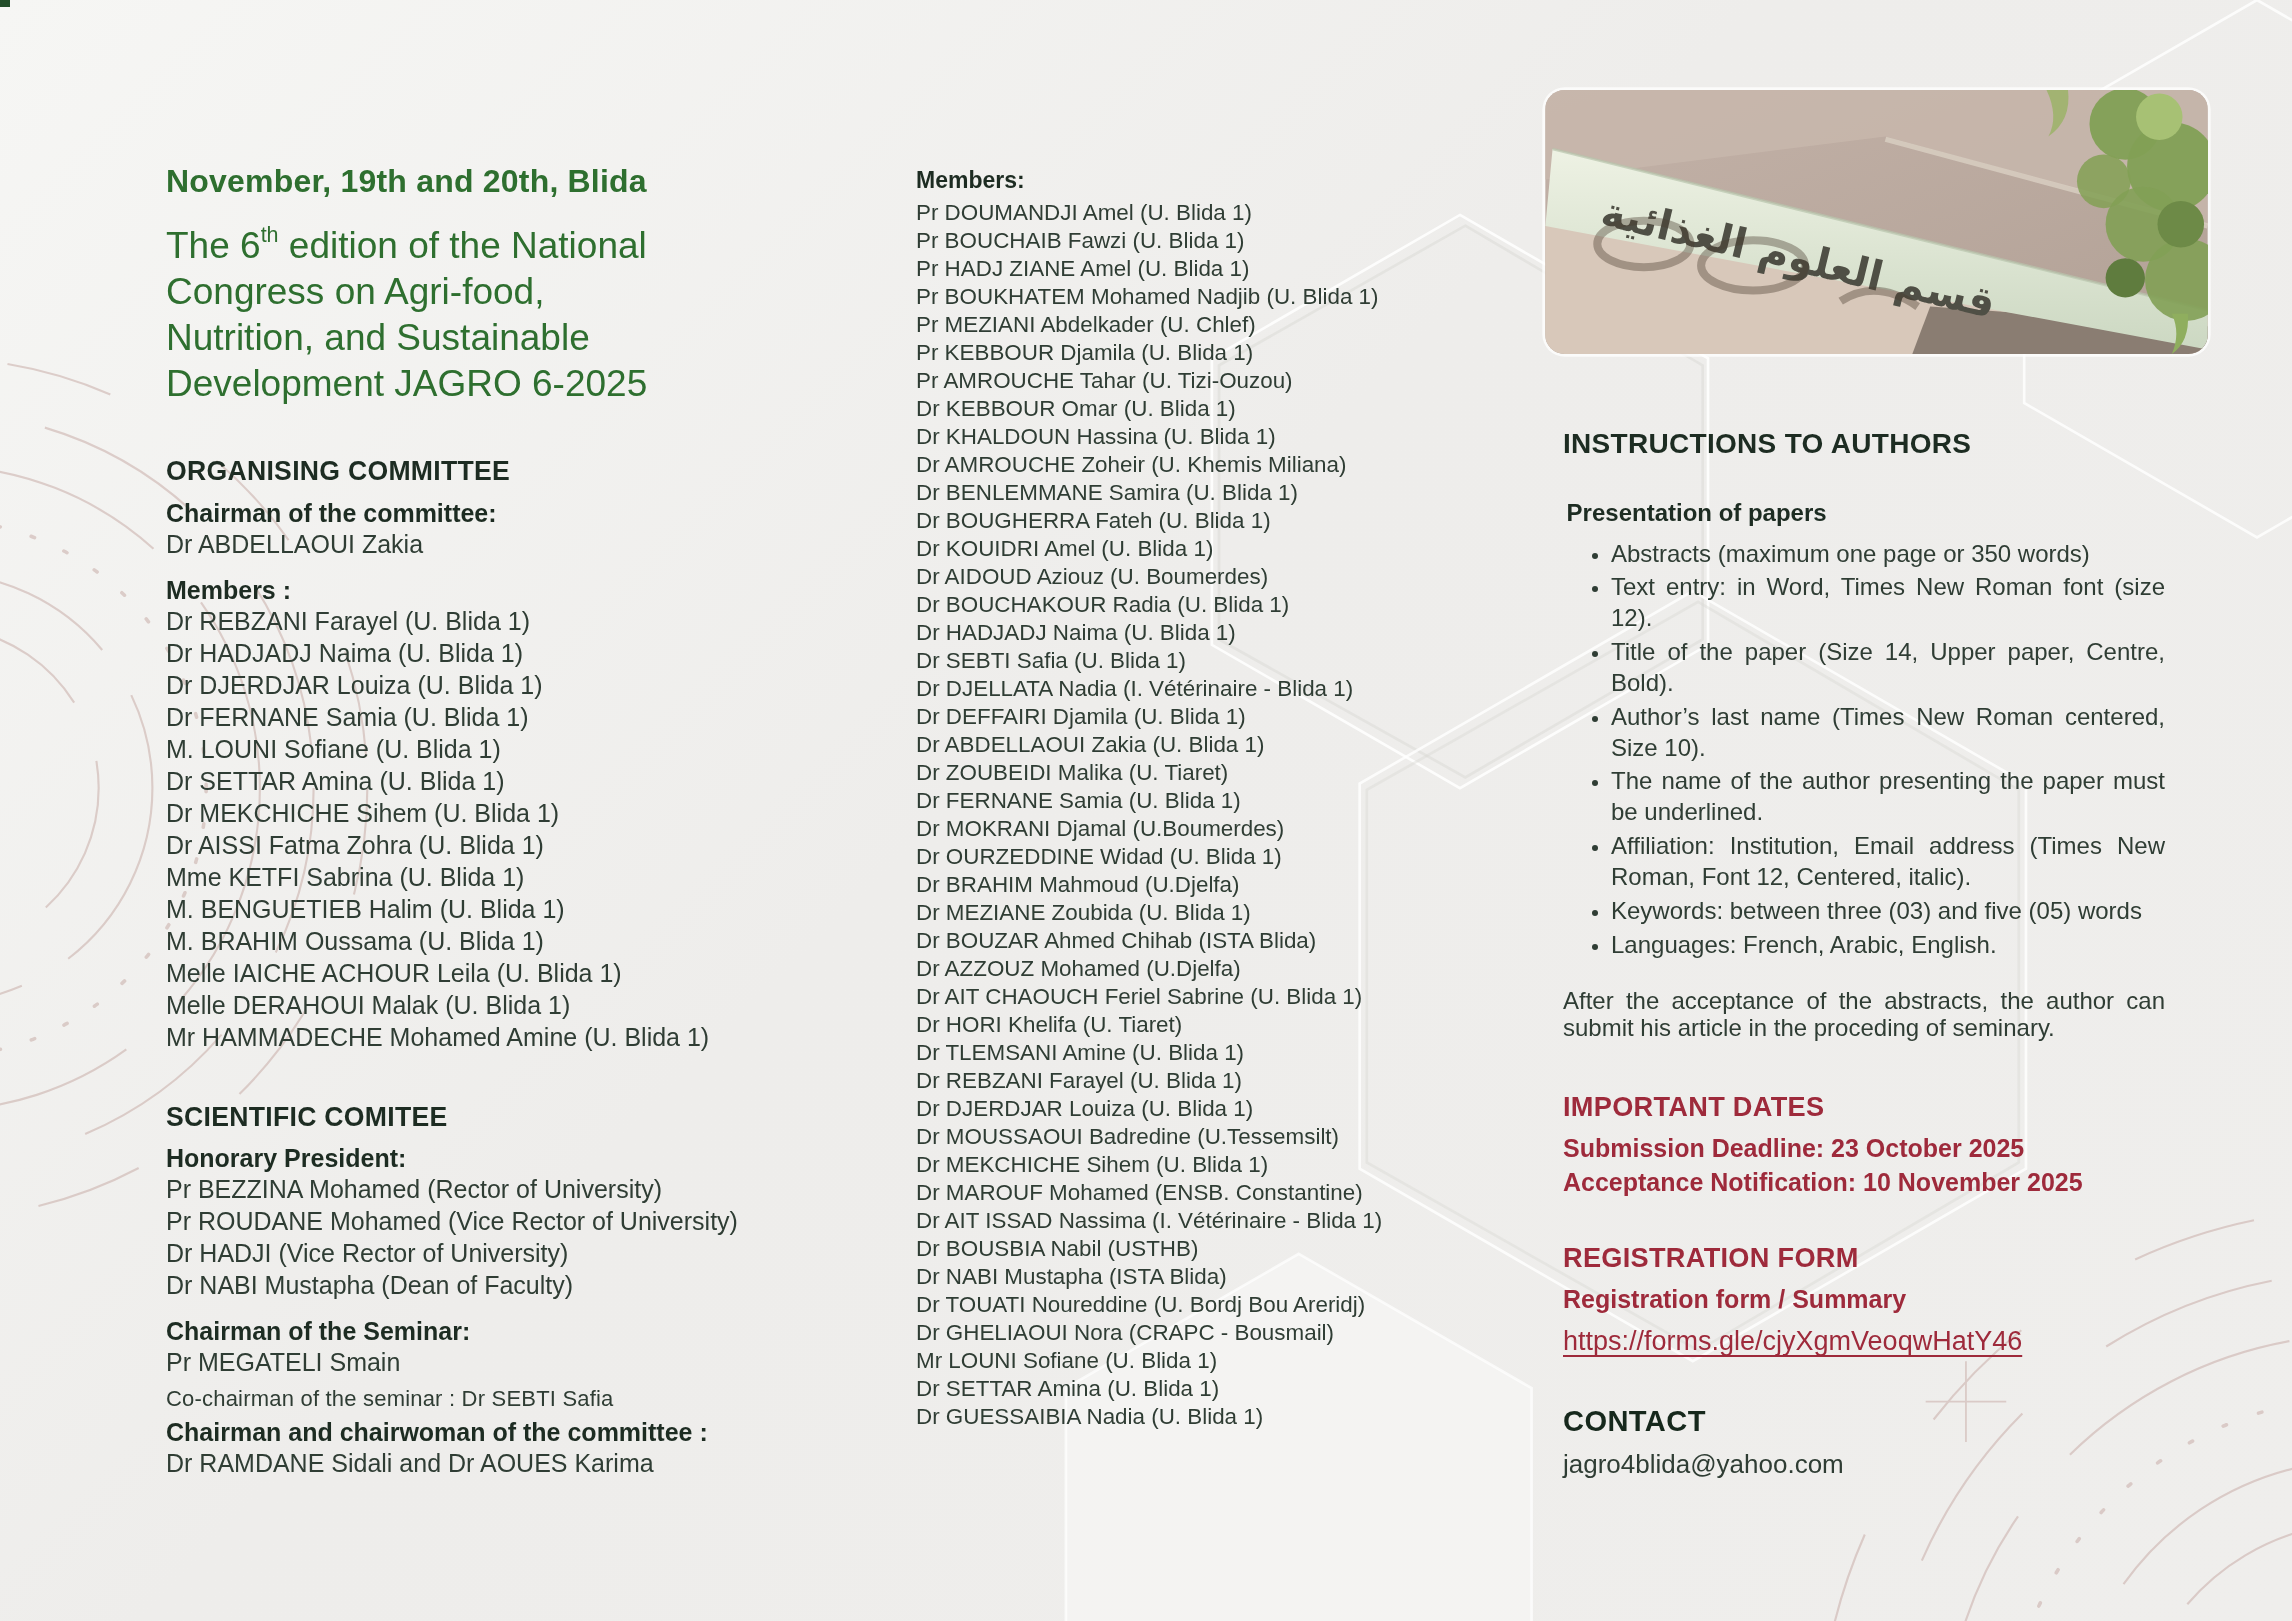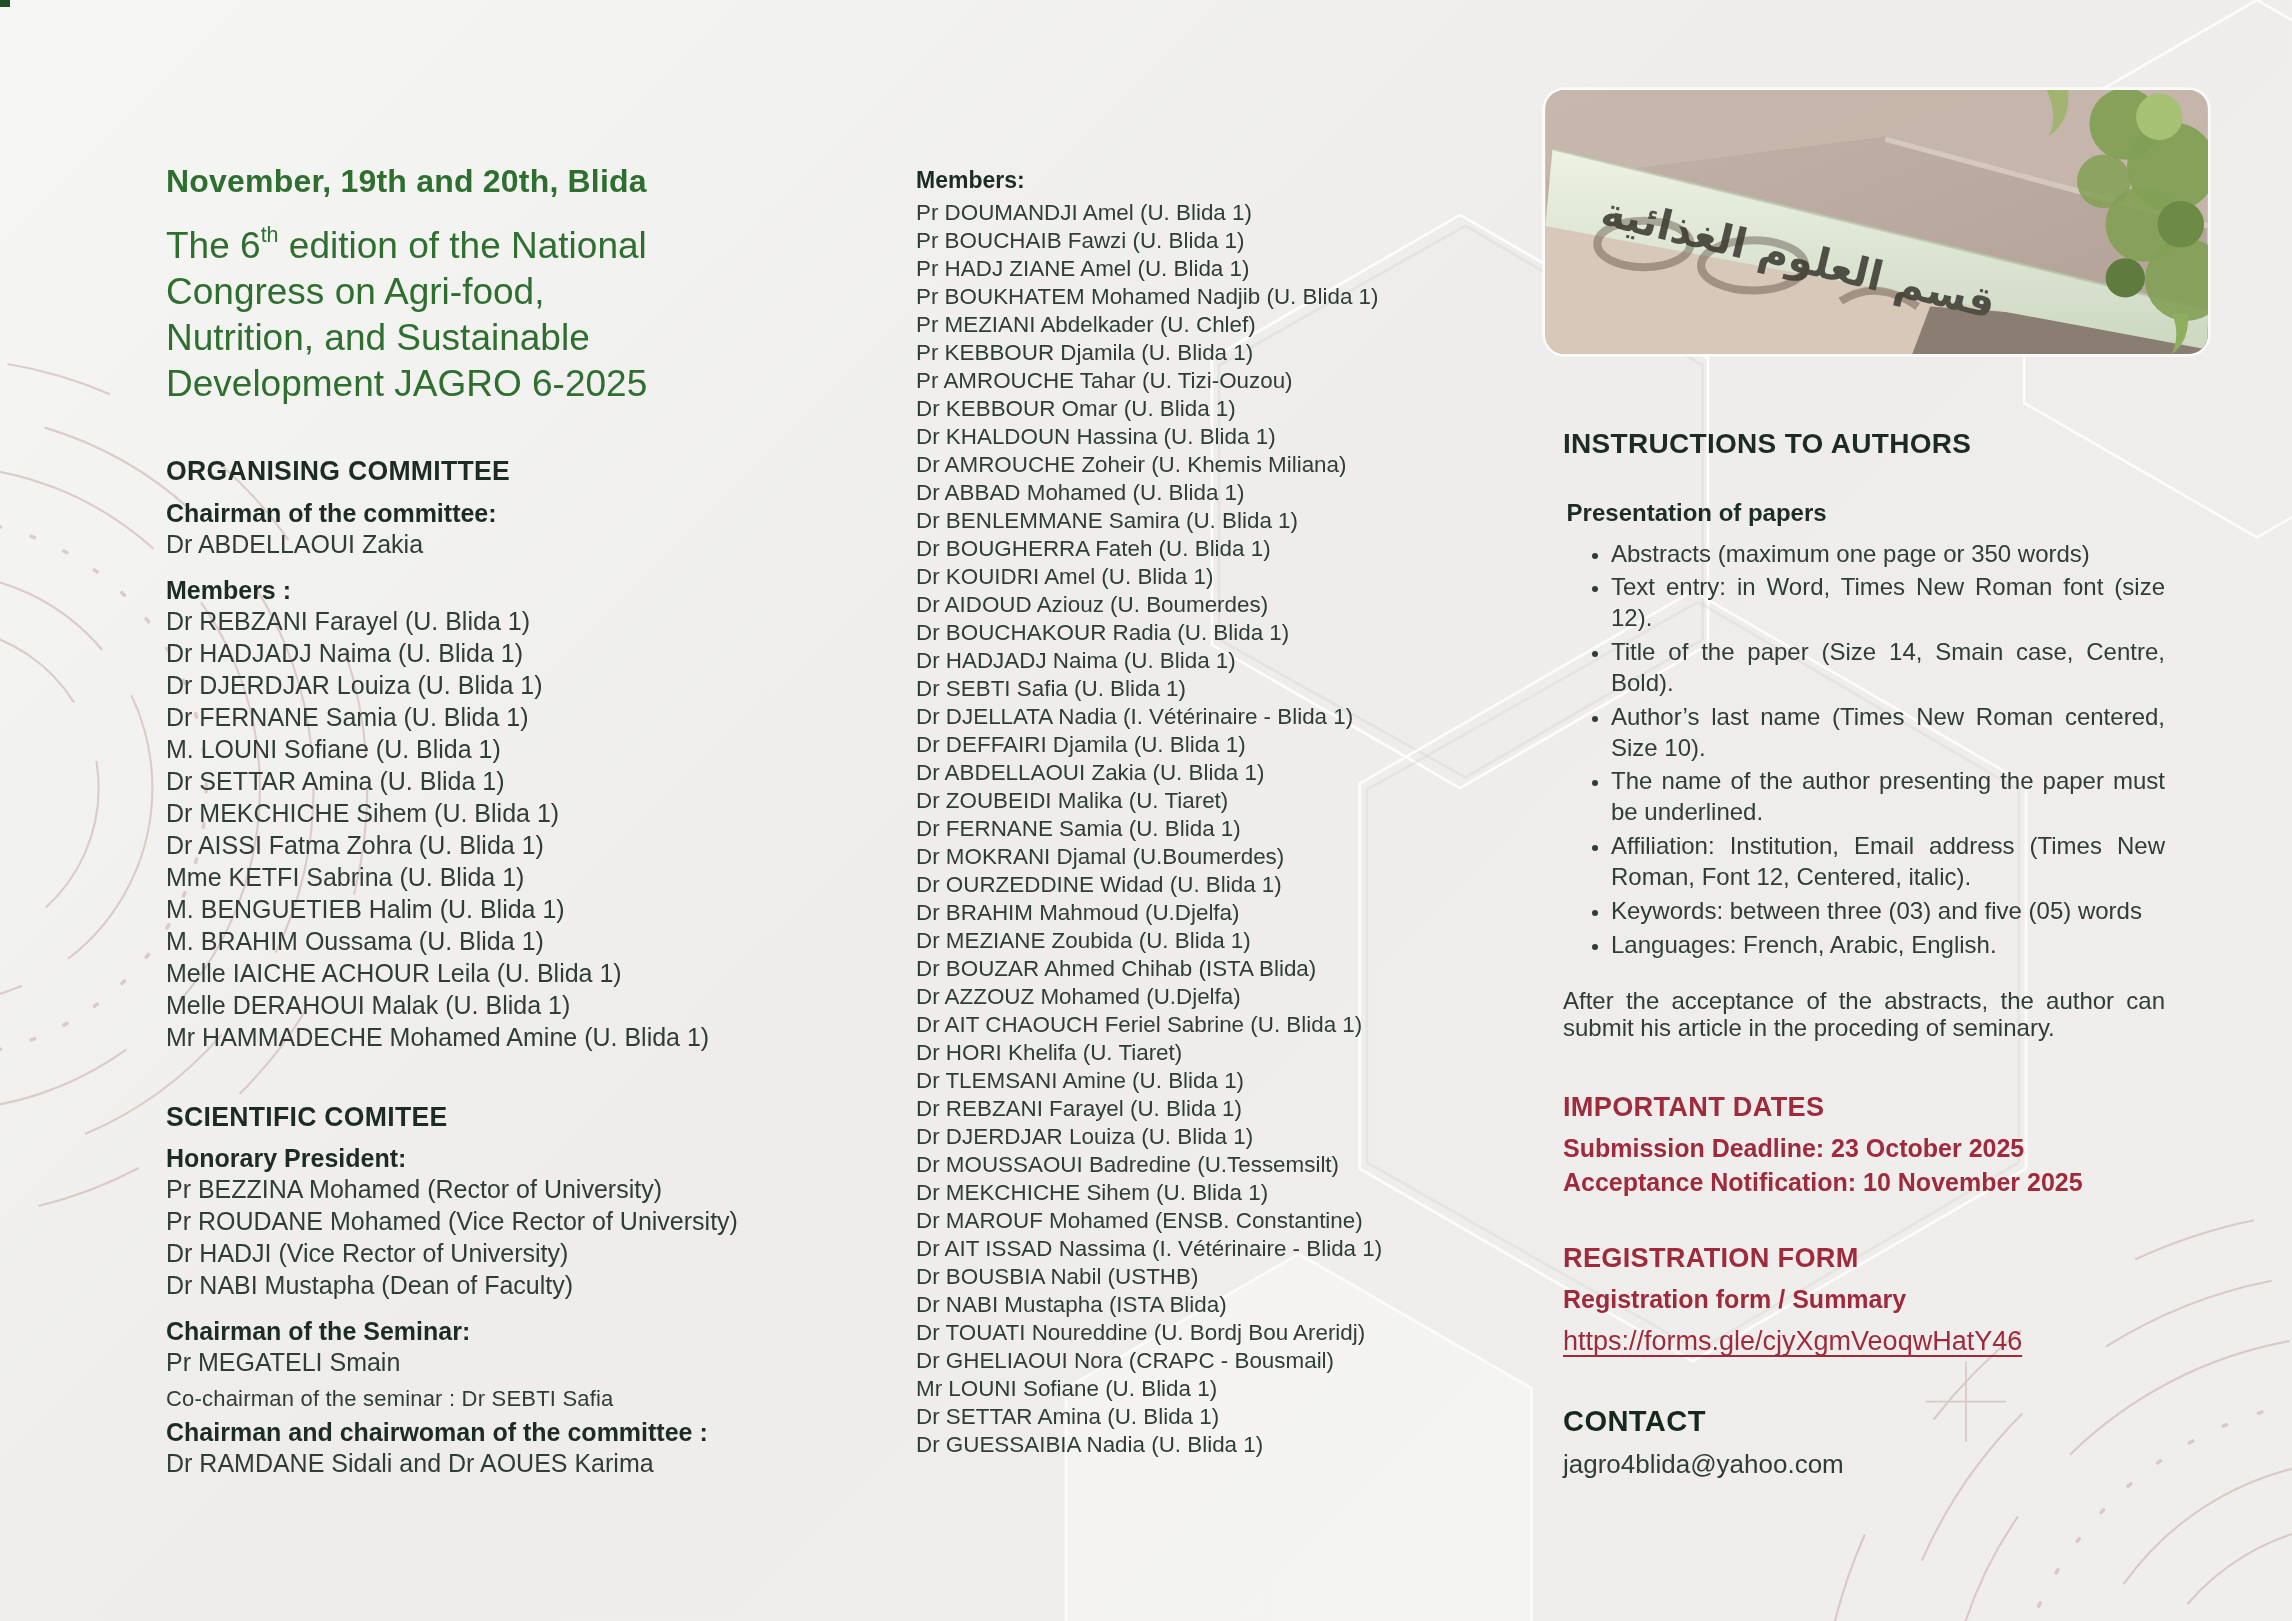--- a/index.html
+++ b/index.html
@@ -159,21 +159,20 @@
   <li>Pr DOUMANDJI Amel (U. Blida 1)</li>
       <li>Pr BOUCHAIB Fawzi (U. Blida 1)</li>
       <li>Pr HADJ ZIANE Amel (U. Blida 1)</li>
       <li>Pr BOUKHATEM Mohamed Nadjib (U. Blida 1)</li>
       <li>Pr MEZIANI Abdelkader (U. Chlef)</li>
       <li>Pr KEBBOUR Djamila (U. Blida 1)</li>
       <li>Pr AMROUCHE Tahar (U. Tizi-Ouzou)</li>
       <li>Dr KEBBOUR Omar (U. Blida 1)</li>
       <li>Dr KHALDOUN Hassina (U. Blida 1)</li>
       <li>Dr AMROUCHE Zoheir (U. Khemis Miliana)</li>
-      <li>Dr ABBAD Mohamed (U. Blida 1)</li>
       <li>Dr BENLEMMANE Samira (U. Blida 1)</li>
       <li>Dr BOUGHERRA Fateh (U. Blida 1)</li>
       <li>Dr KOUIDRI Amel (U. Blida 1)</li>
       <li>Dr AIDOUD Aziouz (U. Boumerdes)</li>
       <li>Dr BOUCHAKOUR Radia (U. Blida 1)</li>
       <li>Dr HADJADJ Naima (U. Blida 1)</li>
       <li>Dr SEBTI Safia (U. Blida 1)</li>
       <li>Dr DJELLATA Nadia (I. Vétérinaire - Blida 1)</li>
       <li>Dr DEFFAIRI Djamila (U. Blida 1)</li>
       <li>Dr ABDELLAOUI Zakia (U. Blida 1)</li>
@@ -253,21 +252,21 @@
 </div>
 
 <div class="col col-right">
   <span class="instr-heading">INSTRUCTIONS TO AUTHORS</span>
 
   <div class="pres-label">Presentation of papers</div>
   <ul class="bullet-list">
 
   <li>Abstracts (maximum one page or 350 words)</li>
       <li>Text entry: in Word, Times New Roman font (size 12).</li>
-      <li>Title of the paper (Size 14, Smain case, Centre, Bold).</li>
+      <li>Title of the paper (Size 14, Upper paper, Centre, Bold).</li>
       <li>Author’s last name (Times New Roman centered, Size 10).</li>
       <li>The name of the author presenting the paper must be underlined.</li>
       <li>Affiliation: Institution, Email address (Times New Roman, Font 12, Centered, italic).</li>
       <li>Keywords: between three (03) and five (05) words</li>
       <li>Languages: French, Arabic, English.</li>
     </ul>
 
   <p class="closing-par">After the acceptance of the abstracts, the author can submit his article in the proceding of seminary.</p>
 
   <div><span class="maroon-heading">IMPORTANT DATES</span></div>

